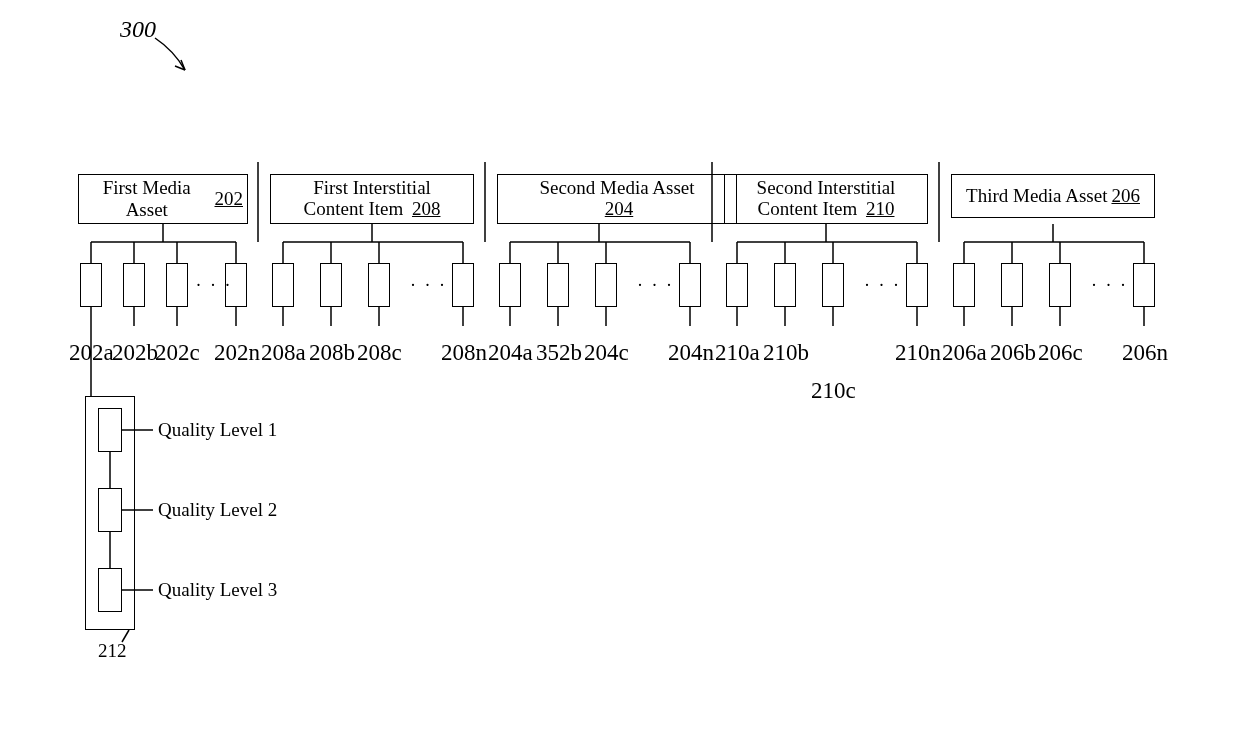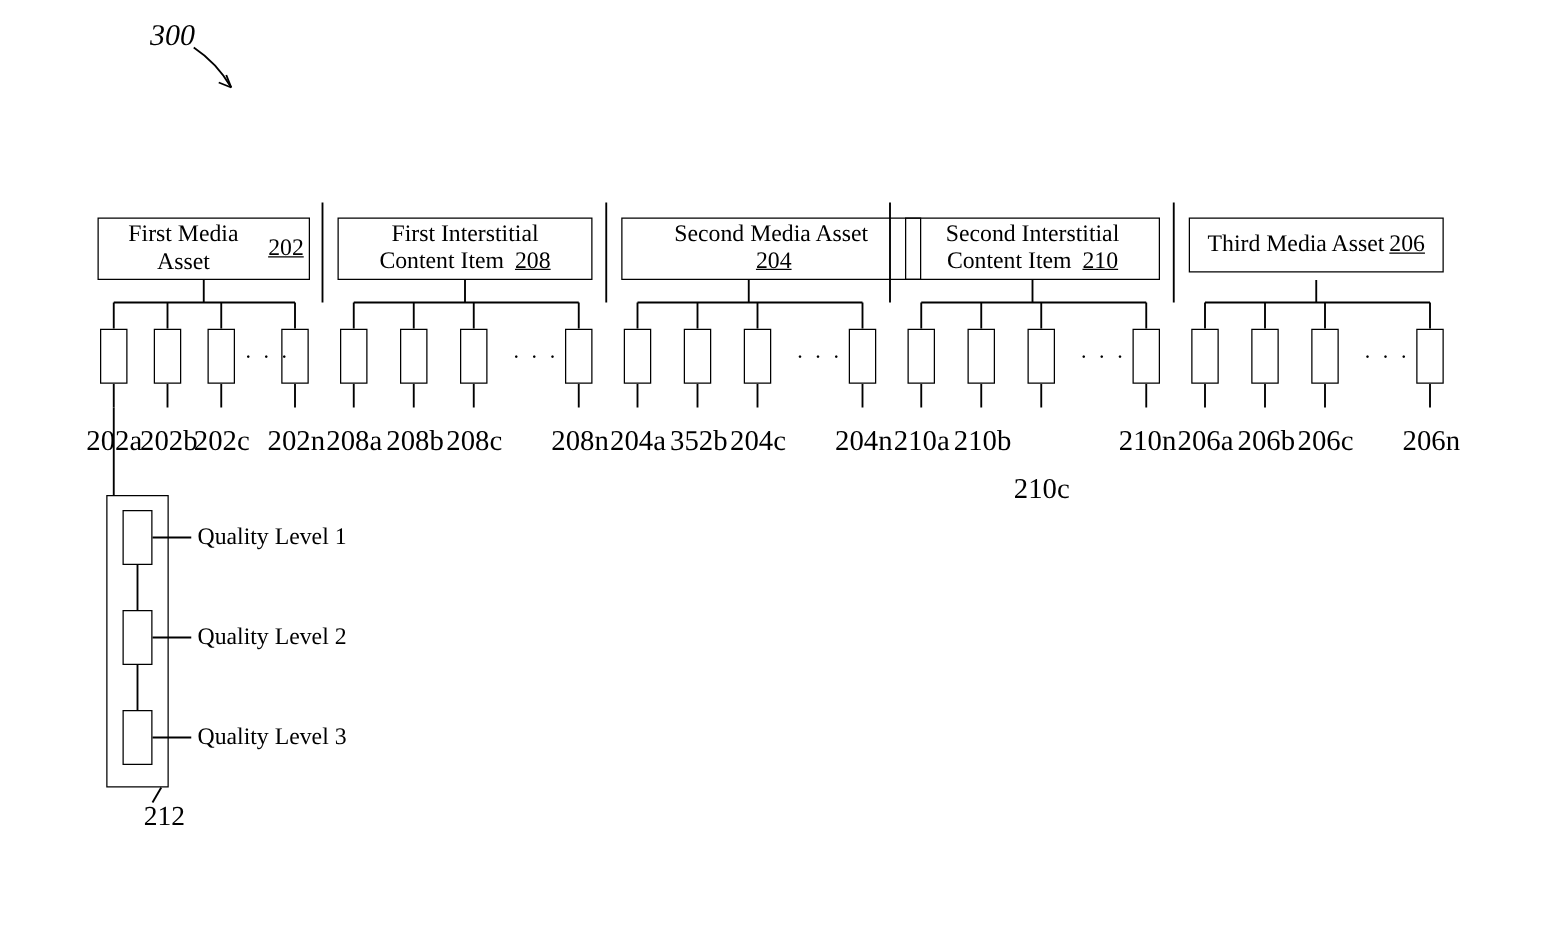--- a/index.html
+++ b/index.html
@@ -60,22 +60,22 @@
     position: absolute;
     border: 1.5px solid #000;
     box-sizing: border-box;
   }
   .quality-label {
     position: absolute;
     font-size: 19px;
   }
   .quality-ref {
     position: absolute;
-    font-size: 22px;
-    text-align: right;
+    font-size: 19px;
+    text-align: left;
   }
   svg {
     position: absolute;
     left: 0;
     top: 0;
     pointer-events: none;
   }
 </style>
 </head>
 <body>

